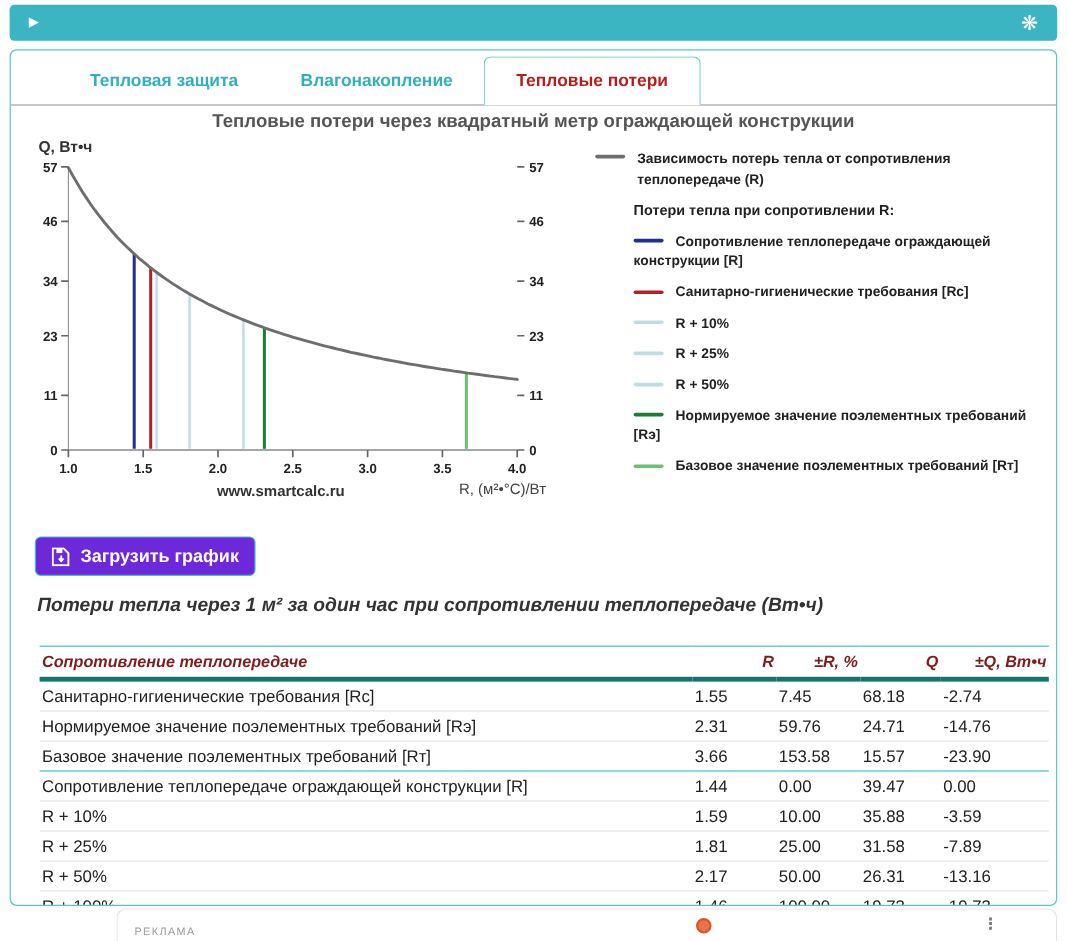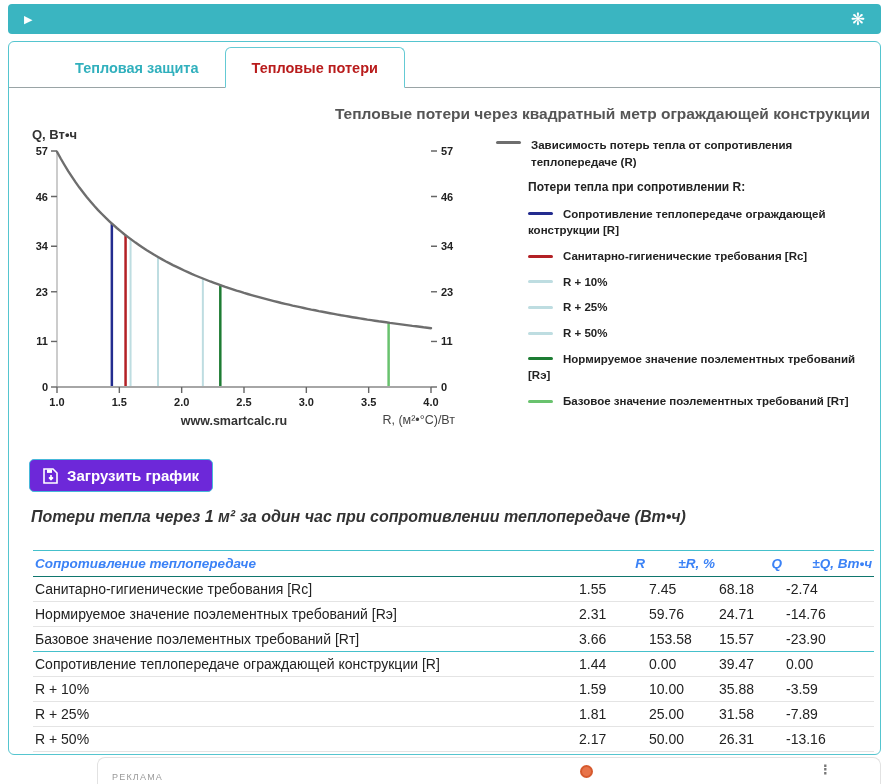--- a/index.html
+++ b/index.html
@@ -17,21 +17,21 @@
   .card{margin:7px 8px 0;height:714px;background:#fff;border:1px solid #55c5cf;
     border-radius:6px;overflow:hidden;position:relative;}
 
   
   .tabs{display:flex;align-items:flex-end;padding-left:40px;border-bottom:1px solid #9aa4a6;margin-top:5px;}
   .tab{padding:12px 26px 11px;font-size:14.5px;font-weight:bold;color:#31b0bd;cursor:pointer;white-space:nowrap;}
   .tab.active{color:#b91c1c;border:1px solid #64cad4;border-bottom:1px solid #fff;
     border-radius:6px 6px 0 0;margin-bottom:-1px;background:#fff;}
 
   
-  .chart-title{text-align:right;font-size:15.5px;font-weight:bold;color:#555;margin:17px 10px 2px;}
+  .chart-title{text-align:center;font-size:15.5px;font-weight:bold;color:#555;margin:5px 10px 2px;}
   .chart-wrap{display:flex;align-items:flex-start;margin-top:2px;}
   .chart-svg{flex:0 0 auto;margin-left:15px;}
   .legend{flex:1 1 auto;padding:12px 18px 0 10px;color:#222;}
   .legend .li{position:relative;font-size:11.5px;font-weight:bold;line-height:1.45;margin-bottom:9px;padding-left:32px;}
   .legend .li .mk{display:inline-block;width:25px;height:3px;border-radius:2px;vertical-align:middle;
     margin-right:10px;margin-top:-2px;}
   .legend .li.hang{padding-left:35px;}
   .legend .li.hang .mk{position:absolute;left:0;top:6px;}
   .legend .li.head{font-size:12px;}
 
@@ -39,22 +39,22 @@
   .btn{display:inline-flex;align-items:center;gap:8px;margin:12px 0 0 20px;background:#6d28d9;
     border:1px solid #46b8da;color:#fff;font-size:15px;font-weight:bold;padding:7px 13px;border-radius:5px;cursor:pointer;
     font-family:"Liberation Sans",sans-serif;}
   .btn svg{display:block;}
 
   
   .tbl-title{font-size:16px;font-weight:bold;font-style:italic;color:#333;margin:16px 24px 24px 22px;}
   table.loss{border-collapse:collapse;width:841px;margin:0 24px;table-layout:fixed;}
   table.loss col.c0{width:544px;} table.loss col.c1{width:70px;} table.loss col.c2{width:70px;}
   table.loss col.c3{width:67px;} table.loss col.c4{width:90px;}
-  table.loss th{font-size:13.5px;font-style:italic;font-weight:bold;color:#3b82f6;text-align:right;
-    padding:5px 2px;border-top:1px solid #45c0cb;border-bottom:1px solid #0f766e;margin-top:21px;}
+  table.loss th{font-size:13.5px;font-style:italic;font-weight:bold;color:#7f1d1d;text-align:right;
+    padding:5px 2px;border-top:1px solid #45c0cb;border-bottom:4px solid #0f766e;margin-top:21px;}
   table.loss th.lbl{text-align:left;}
   table.loss td{font-size:14px;color:#222;text-align:left;padding:4px 2px;border-top:1px solid #e4e4e4;}
   table.loss td.lbl{text-align:left;}
   table.loss tr:first-child td{border-top:none;}
   table.loss tr.grp td{border-top:1px solid #45c0cb;}
 
   
   .ad{margin:2px 8px 0 97px;height:30px;background:#fff;border:1px solid #e2e2e2;border-bottom:none;
     border-radius:8px 8px 0 0;position:relative;padding:8px 14px 0;}
   .ad .adlab{font-size:9px;letter-spacing:1.2px;color:#9a9a9a;}
@@ -67,20 +67,21 @@
 
 <div class="topbar">
   <span class="tri">▶</span>
   <span class="snow">❋</span>
 </div>
 
 <div class="card">
 
   <div class="tabs" id="tabs">
       <div class="tab">Тепловая защита</div>
+      <div class="tab">Влагонакопление</div>
       <div class="tab active">Тепловые потери</div>
     </div>
 
   <div class="chart-title">Тепловые потери через квадратный метр ограждающей конструкции</div>
 
   <div class="chart-wrap">
     <svg id="chart" class="chart-svg" width="462" height="322">
         <line x1="33" y1="26" x2="33" y2="262" stroke="#999" stroke-width="1"></line>
         <line x1="33" y1="262" x2="407" y2="262" stroke="#888" stroke-width="1.4"></line>
         <line x1="27" y1="262" x2="33" y2="262" stroke="#666" stroke-width="1.4"></line>

